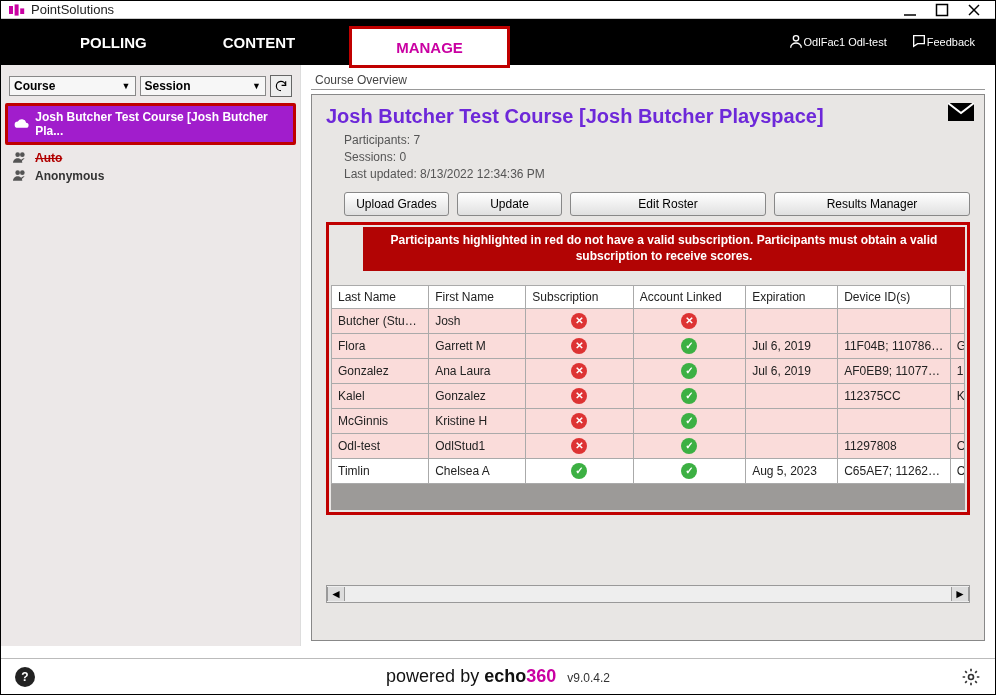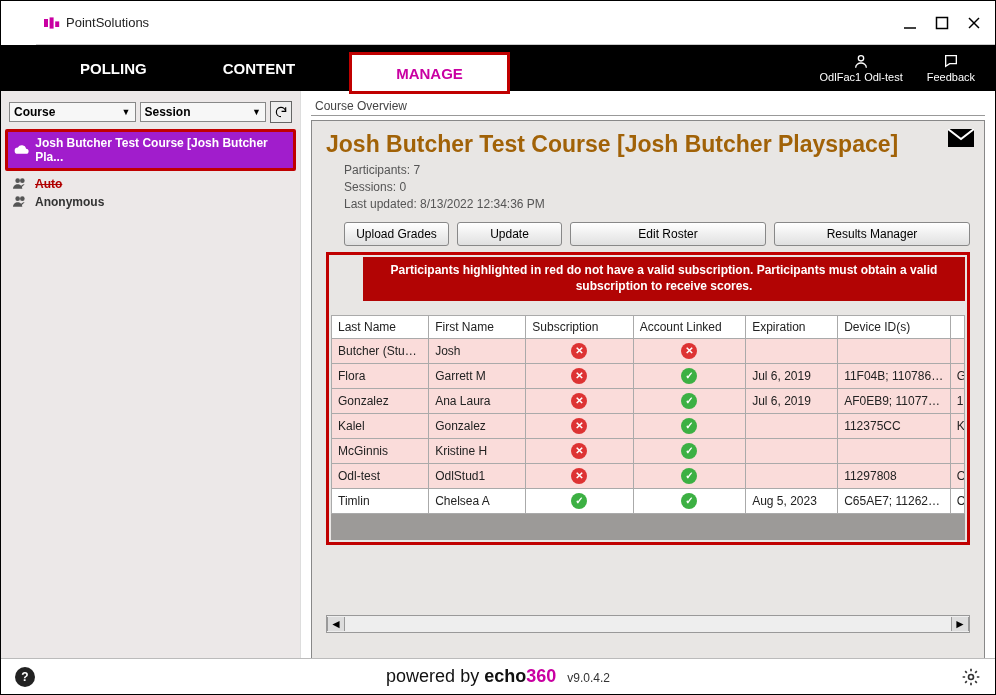--- a/index.html
+++ b/index.html
@@ -8,26 +8,25 @@
       font-family: "Segoe UI", Tahoma, sans-serif;
       font-size: 12px;
       background: #fff;
       border: 1px solid #000;
       position: relative;
       overflow: hidden;
     }
 
     
     .titlebar {
-      height: 44px;
+      height: 18px;
       display: flex; align-items: center;
       padding: 0 8px;
       background: #fff;
       border-bottom: 1px solid #ccc;
-      margin-left: 35px;
     }
     .titlebar .logo { width: 16px; height: 12px; margin-right: 6px; }
     .titlebar .title { font-size: 13px; color: #222; flex: 1; }
     .sysbtns { display:flex; gap: 18px; align-items:center; padding-right: 6px;}
     .sysbtn { width: 14px; height: 14px; display:flex; align-items:center; justify-content:center; color:#000; }
 
     
     .topnav {
       height: 46px;
       background: #000;
@@ -51,21 +50,21 @@
       color: #c900a2;
       margin: 4px 0 0 0;
       height: 42px;
       border: 3px solid #c00000;
       padding: 0 44px;
       position:relative;
       top: 3px;
     }
     .topnav .spacer { flex:1; }
     .topnav .right { display:flex; align-items:center; gap: 24px; padding: 0 20px;}
-    .topnav .rightitem { color:#fff; font-size:11px; display:flex; flex-direction:column; align-items:center; line-height:1.1;justify-content:center;}
+    .topnav .rightitem { color:#fff; font-size:11px; display:flex; flex-direction:row; align-items:center; line-height:1.1;justify-content:center;}
     .topnav .rightitem svg { width:16px; height:16px; margin-bottom:2px;}
 
     
     .main {
       display:flex;
       height: calc(100% - 30px - 46px - 36px);
     }
 
     
     .leftpane {
@@ -101,21 +100,21 @@
 
     
     .rightpane { flex:1; padding: 6px 10px 6px 10px; overflow:hidden;}
     .overview-label { font-size:12px; color:#444; border-bottom:1px solid #999; padding: 2px 4px;}
     .panel {
       border:1px solid #888; background:#e8e6e4;
       margin-top:4px; height: calc(100% - 22px);
       padding: 10px 14px;
       position:relative;
     }
-    .course-title { font-size:23px; font-weight:bold; color:#a16207; margin-bottom:4px;}
+    .course-title { font-size:20px; font-weight:bold; color:#6d28d9; margin-bottom:4px;}
     .envelope { position:absolute; top:8px; right:10px; }
     .meta { font-size:12px; color:#555; margin-left:18px; line-height:1.4;}
     .btnrow { display:flex; gap:8px; margin:10px 0 6px 0; padding-left: 18px;}
     .pbtn {
       border:1px solid #888; border-radius:3px;
       background: linear-gradient(#fff,#e0e0e0);
       padding: 4px 0; font-size:12px; font-weight:normal;
       cursor:pointer;
     }
     .pbtn.sm { flex:0 0 105px;}

